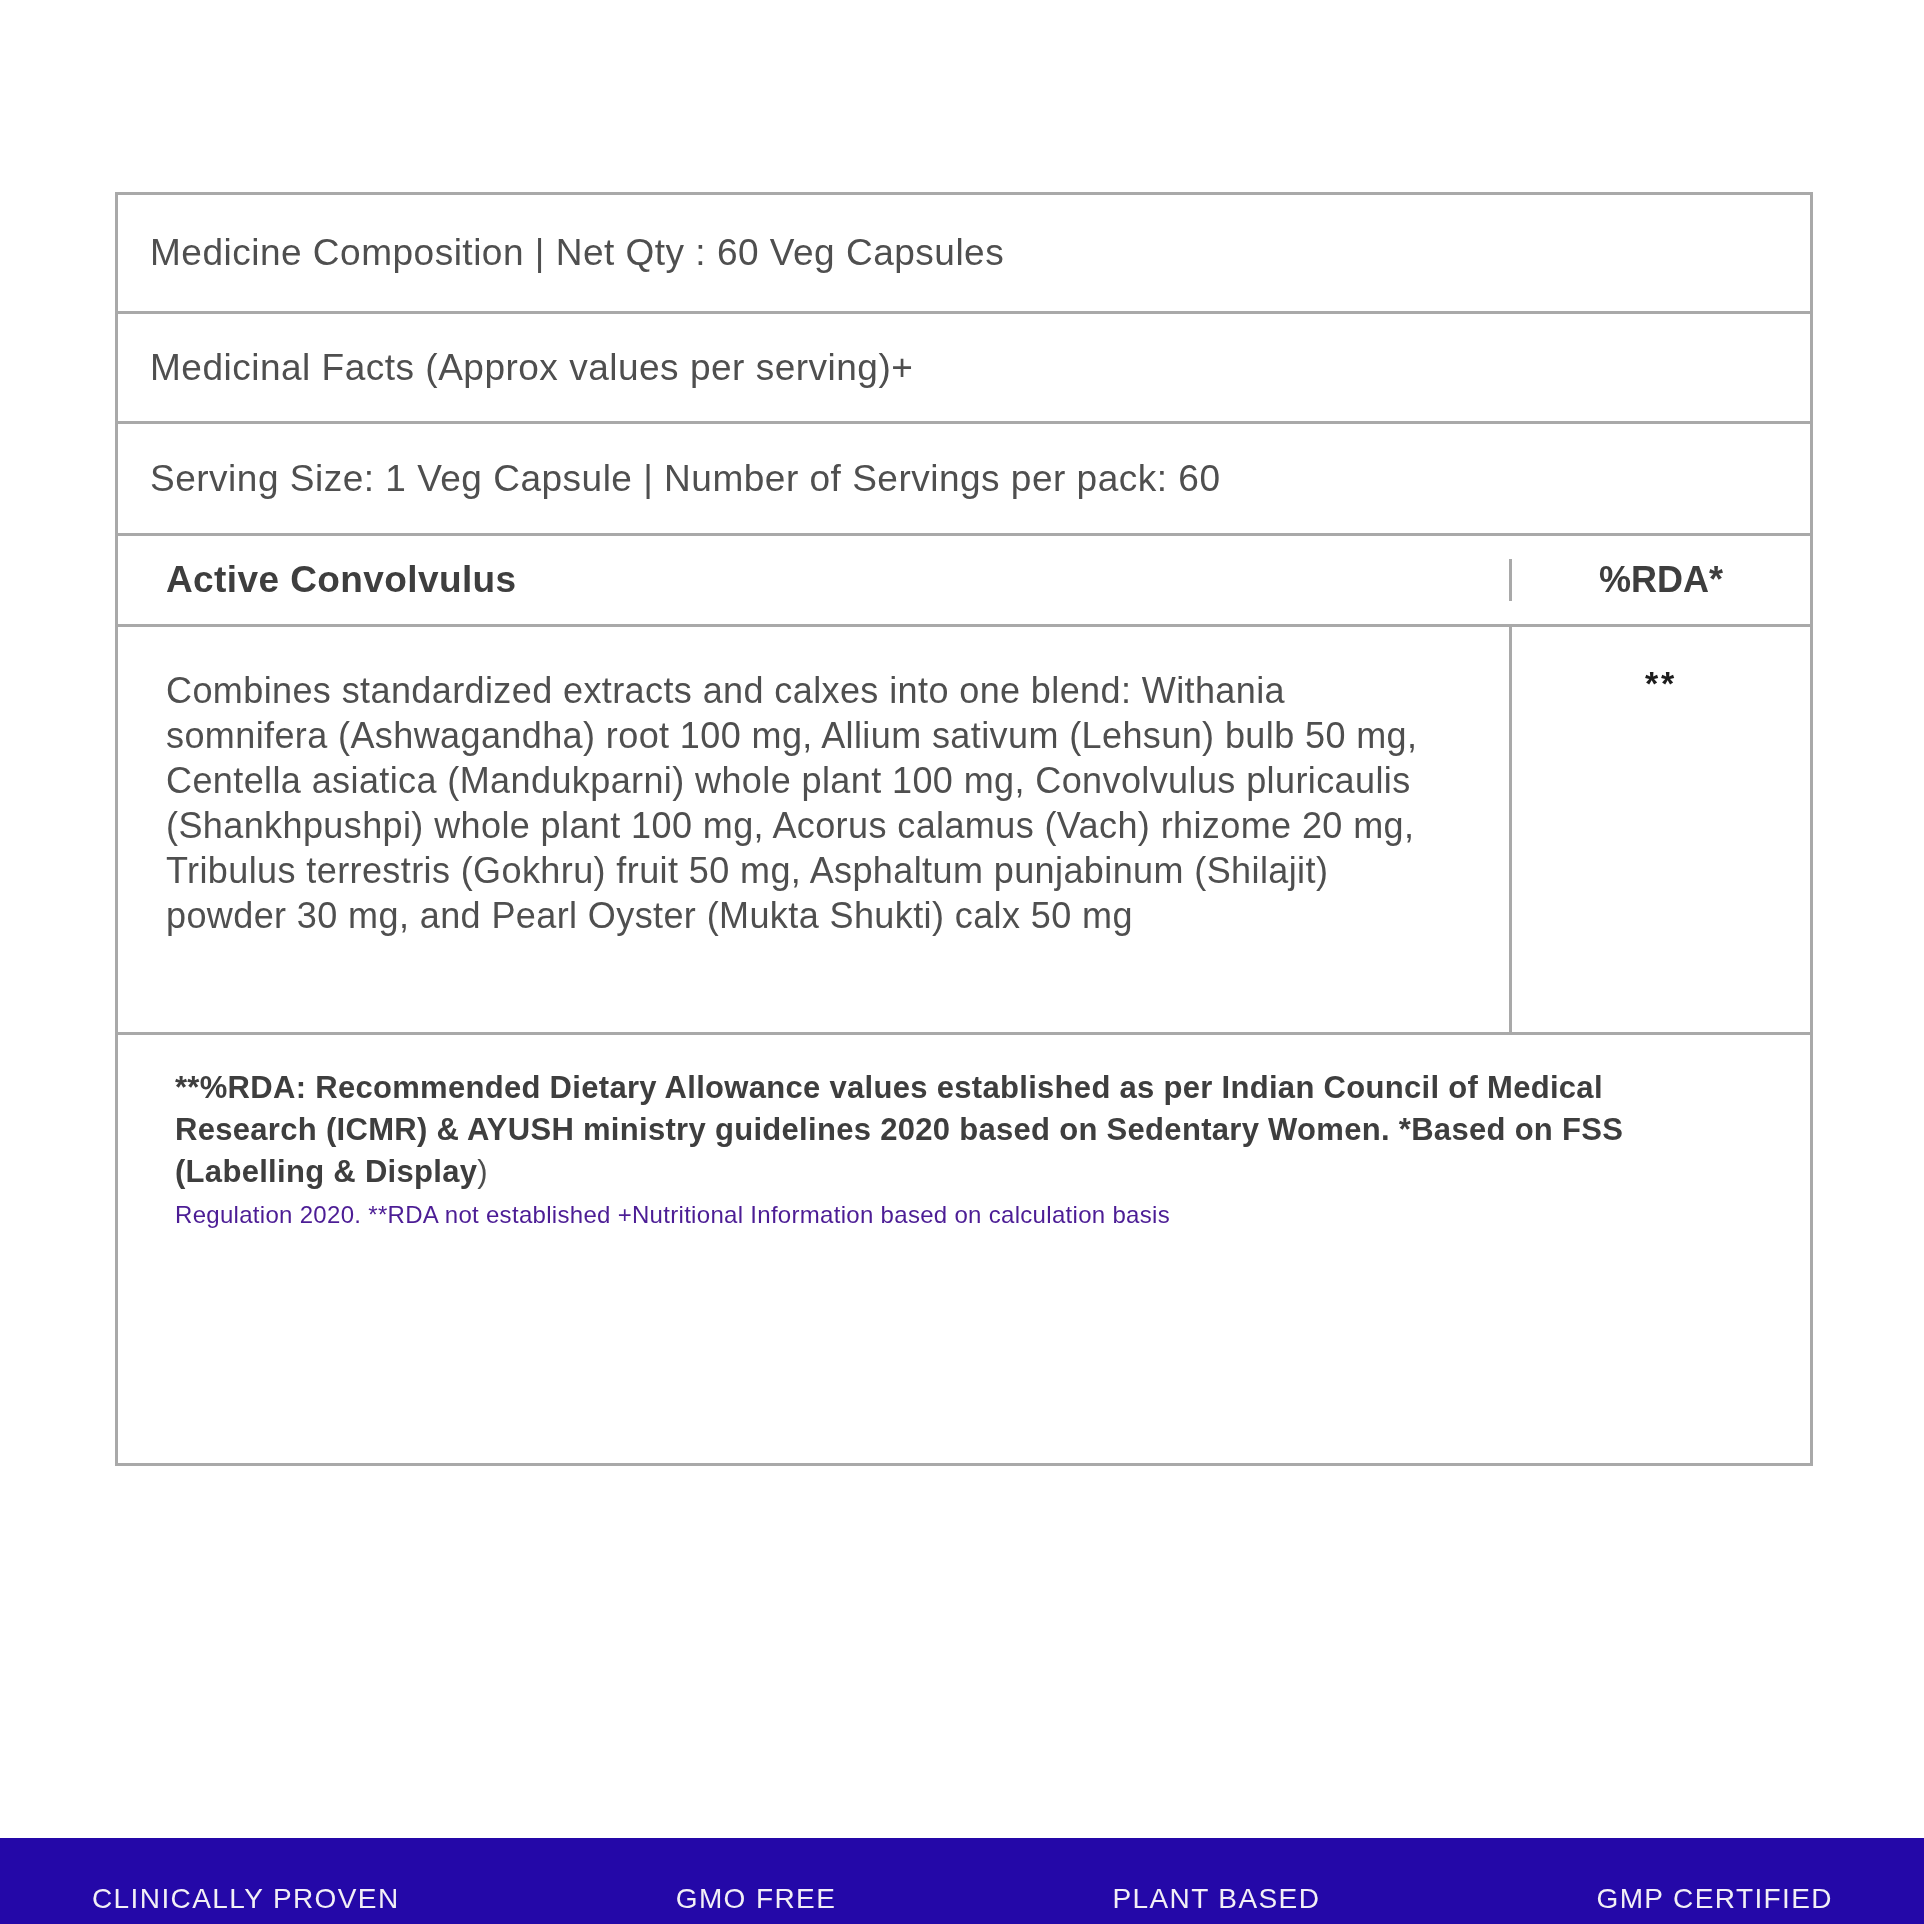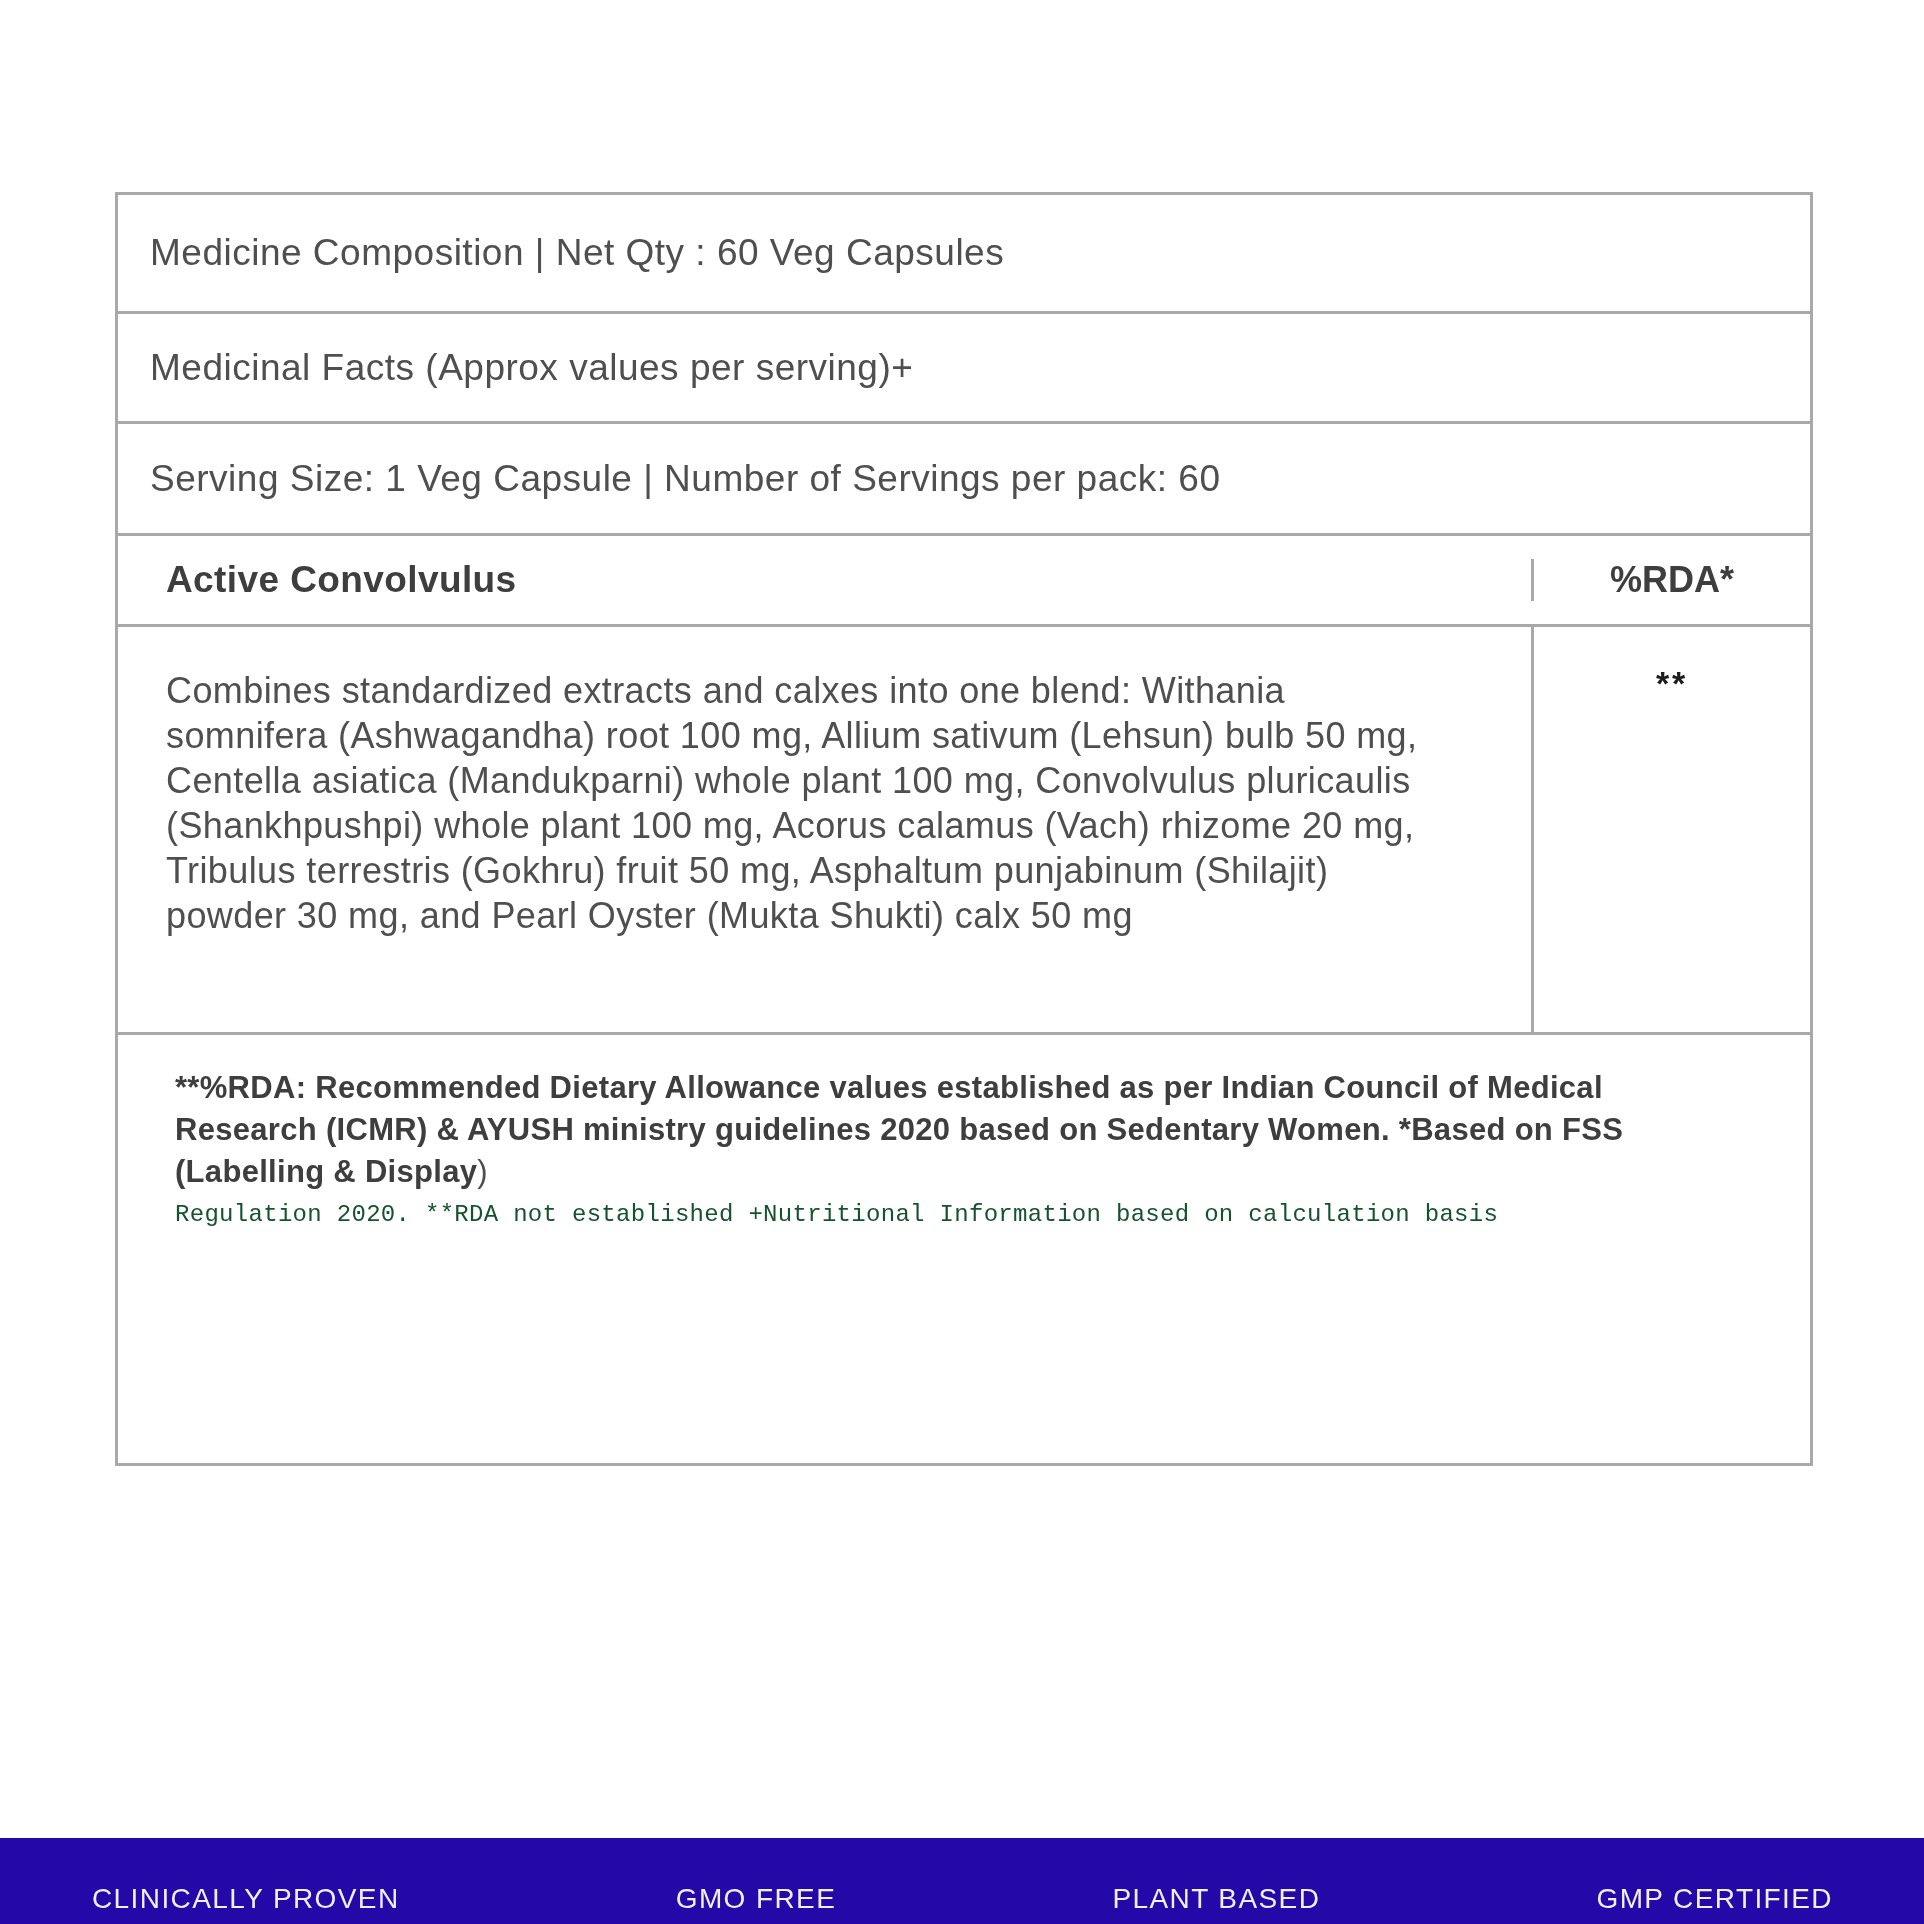--- a/index.html
+++ b/index.html
@@ -49,21 +49,21 @@
   .r6 { height: 200px; }
   .r7 { flex: 1; border-bottom: none; }
 
   .cell-left {
     flex: 1;
     box-sizing: border-box;
     display: flex;
     align-items: center;
   }
   .cell-right {
-    width: 279px;
+    width: 301px;
     box-sizing: border-box;
     border-left: 3.6px solid #a9a9a9;
     display: flex;
     justify-content: center;
   }
   .hdr-left {
     padding-left: 48px;
     font-weight: 700;
     font-size: 37px;
     letter-spacing: 0.4px;
@@ -130,22 +130,21 @@
   }
   .footnote-paren {
     font-weight: 400;
     color: #4f4f4f;
   }
   .footnote-small {
     margin-top: 7.1px;
     font-size: 24px;
     line-height: 30px;
     letter-spacing: 0.3px;
-    color: #14532d;
-    font-family: Liberation Mono, monospace;
+    color: #4c1d95;
   }
 
   
   .footer-bar {
     position: absolute;
     left: 0;
     top: 1838px;
     width: 1925px;
     height: 122px;
     box-sizing: border-box;

